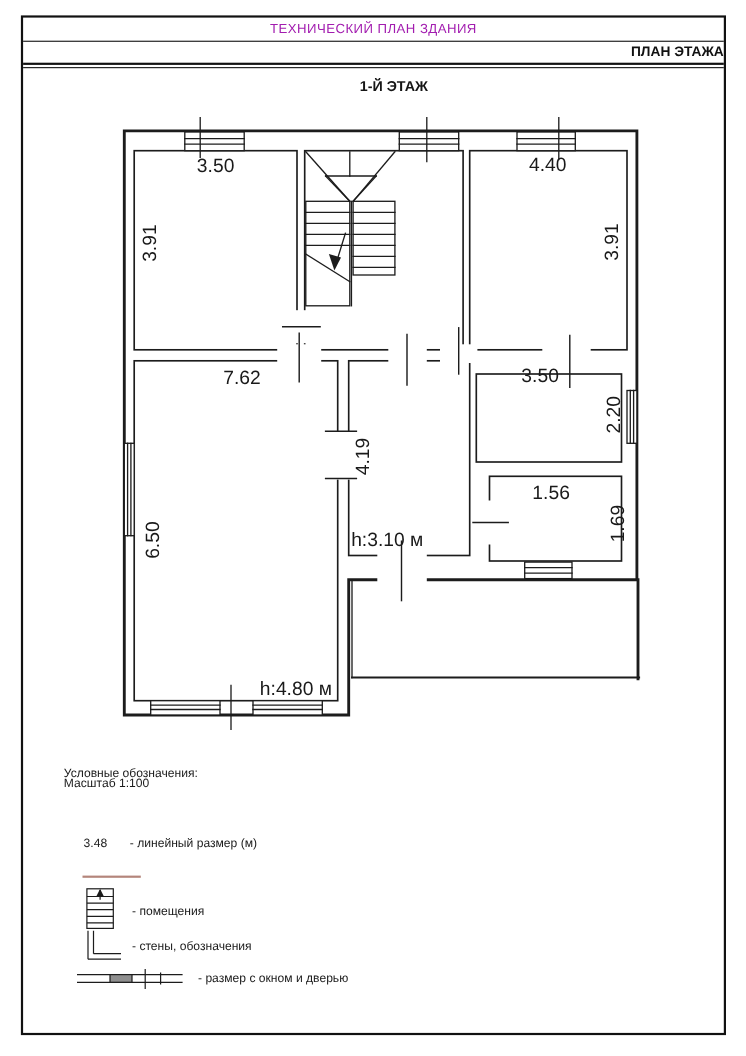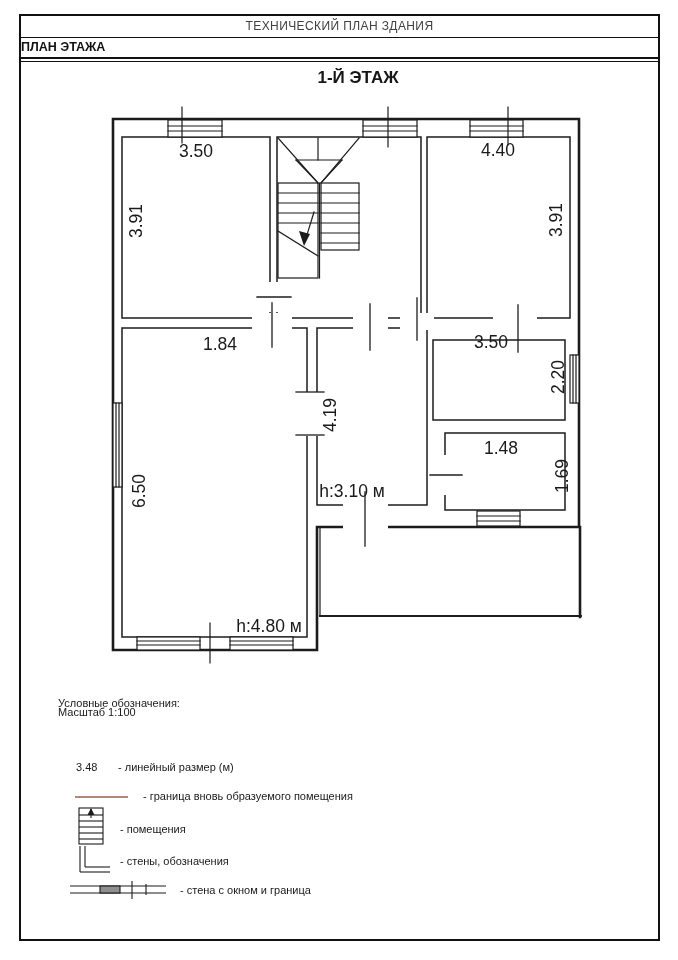--- a/index.html
+++ b/index.html
@@ -1,22 +1,22 @@
 <!DOCTYPE html>
 <html><head>
 <meta charset="utf-8">
 <style>
   html,body{margin:0;padding:0;background:#fff;}
   body{width:678px;height:960px;position:relative;font-family:"Liberation Sans",sans-serif;color:#161616;overflow:hidden;}
   #overlay{position:absolute;inset:0;}
   .page-frame{position:absolute;left:19px;top:14px;width:637px;height:923px;border:2px solid #111;background:#fff;}
-  .hdr1{height:21px;line-height:21px;text-align:center;font-size:12px;letter-spacing:.4px;border-bottom:1.5px solid #111;color:#404040;}
-  .hdr2{height:19px;line-height:19px;text-align:left;font-size:12.5px;font-weight:bold;color:#111;}
+  .hdr1{height:21px;line-height:21px;text-align:center;font-size:12px;letter-spacing:.4px;border-bottom:1.5px solid #111;color:#a21caf;}
+  .hdr2{height:19px;line-height:19px;text-align:right;font-size:12.5px;font-weight:bold;color:#111;}
   .hdr-sep{height:2px;border-top:2px solid #111;border-bottom:1.5px solid #111;}
-  .floor-title{position:absolute;left:358px;top:78px;transform:translate(-50%,-50%);font-size:17px;font-weight:bold;white-space:nowrap;}
+  .floor-title{position:absolute;left:358px;top:78px;transform:translate(-50%,-50%);font-size:13px;font-weight:bold;white-space:nowrap;}
   svg.plan{position:absolute;left:0;top:0;}
   .dim{position:absolute;transform:translate(-50%,-50%);font-size:17.5px;white-space:nowrap;color:#1a1a1a;}
   .dim.v{transform:translate(-50%,-50%) rotate(-90deg);}
   .leg{position:absolute;font-size:11px;color:#1a1a1a;white-space:nowrap;}
   .wm{position:absolute;left:402px;top:788px;width:230px;height:80px;}
   .wm-text{position:absolute;left:48px;top:6px;font-size:52px;font-weight:bold;letter-spacing:4px;color:#edf1f6;}
 </style>
 </head>
 <body>
 
@@ -136,38 +136,37 @@
         <line x1="314" y1="212" x2="306" y2="238"></line>
         <polygon points="304,246 299,231 310,234" fill="#1c1c1c" stroke="none"></polygon>
       </g>
     </g>
   </svg>
 
   <div class="dim" style="left:196px;top:151px">3.50</div>
   <div class="dim" style="left:498px;top:150px">4.40</div>
   <div class="dim v" style="left:136px;top:221px">3.91</div>
   <div class="dim v" style="left:556px;top:220px">3.91</div>
-  <div class="dim" style="left:220px;top:344px">1.84</div>
+  <div class="dim" style="left:220px;top:344px">7.62</div>
   <div class="dim" style="left:491px;top:342px">3.50</div>
   <div class="dim v" style="left:558px;top:377px">2.20</div>
   <div class="dim v" style="left:330px;top:415px">4.19</div>
   <div class="dim v" style="left:139px;top:491px">6.50</div>
-  <div class="dim" style="left:501px;top:448px">1.48</div>
+  <div class="dim" style="left:501px;top:448px">1.56</div>
   <div class="dim v" style="left:562px;top:476px">1.69</div>
   <div class="dim" style="left:352px;top:491px">h:3.10 м</div>
   <div class="dim" style="left:269px;top:626px">h:4.80 м</div>
 
   <div class="leg" style="left:58px;top:706px">Масштаб 1:100</div>
   <div class="leg" style="left:58px;top:697px">Условные обозначения:</div>
 
   <div class="leg" style="left:76px;top:761px">3.48</div>
   <div class="leg" style="left:118px;top:761px">- линейный размер (м)</div>
 
   <div style="position:absolute;left:75px;top:796px;width:53px;border-top:2px solid #b4857b"></div>
-  <div class="leg" style="left:143px;top:790px">- граница вновь образуемого помещения</div>
 
   <svg style="position:absolute;left:78px;top:806px" width="26" height="40" viewBox="0 0 26 40">
     <g stroke="#1c1c1c" fill="none" stroke-width="1.1">
       <rect x="1" y="2" width="24" height="36"></rect>
       <line x1="1" y1="9" x2="25" y2="9"></line>
         <line x1="1" y1="15" x2="25" y2="15"></line>
       <line x1="1" y1="21" x2="25" y2="21"></line>
         <line x1="1" y1="27" x2="25" y2="27"></line>
       <line x1="1" y1="33" x2="25" y2="33"></line>
       <line x1="13" y1="3" x2="13" y2="12"></line>
@@ -188,15 +187,15 @@
 
   <svg style="position:absolute;left:70px;top:881px" width="104" height="18" viewBox="0 0 104 18">
     <g stroke="#1c1c1c" fill="none" stroke-width="1.1">
       <line x1="0" y1="5" x2="96" y2="5"></line>
       <line x1="0" y1="12" x2="96" y2="12"></line>
       <rect x="30" y="5" width="20" height="7" fill="#8f8f8f"></rect>
       <line x1="62" y1="0" x2="62" y2="18"></line>
       <line x1="76" y1="3" x2="76" y2="14"></line>
     </g>
   </svg>
-  <div class="leg" style="left:180px;top:884px">- стена с окном и граница</div>
+  <div class="leg" style="left:180px;top:884px">- размер с окном и дверью</div>
 
 </div>
 
 </body></html>

